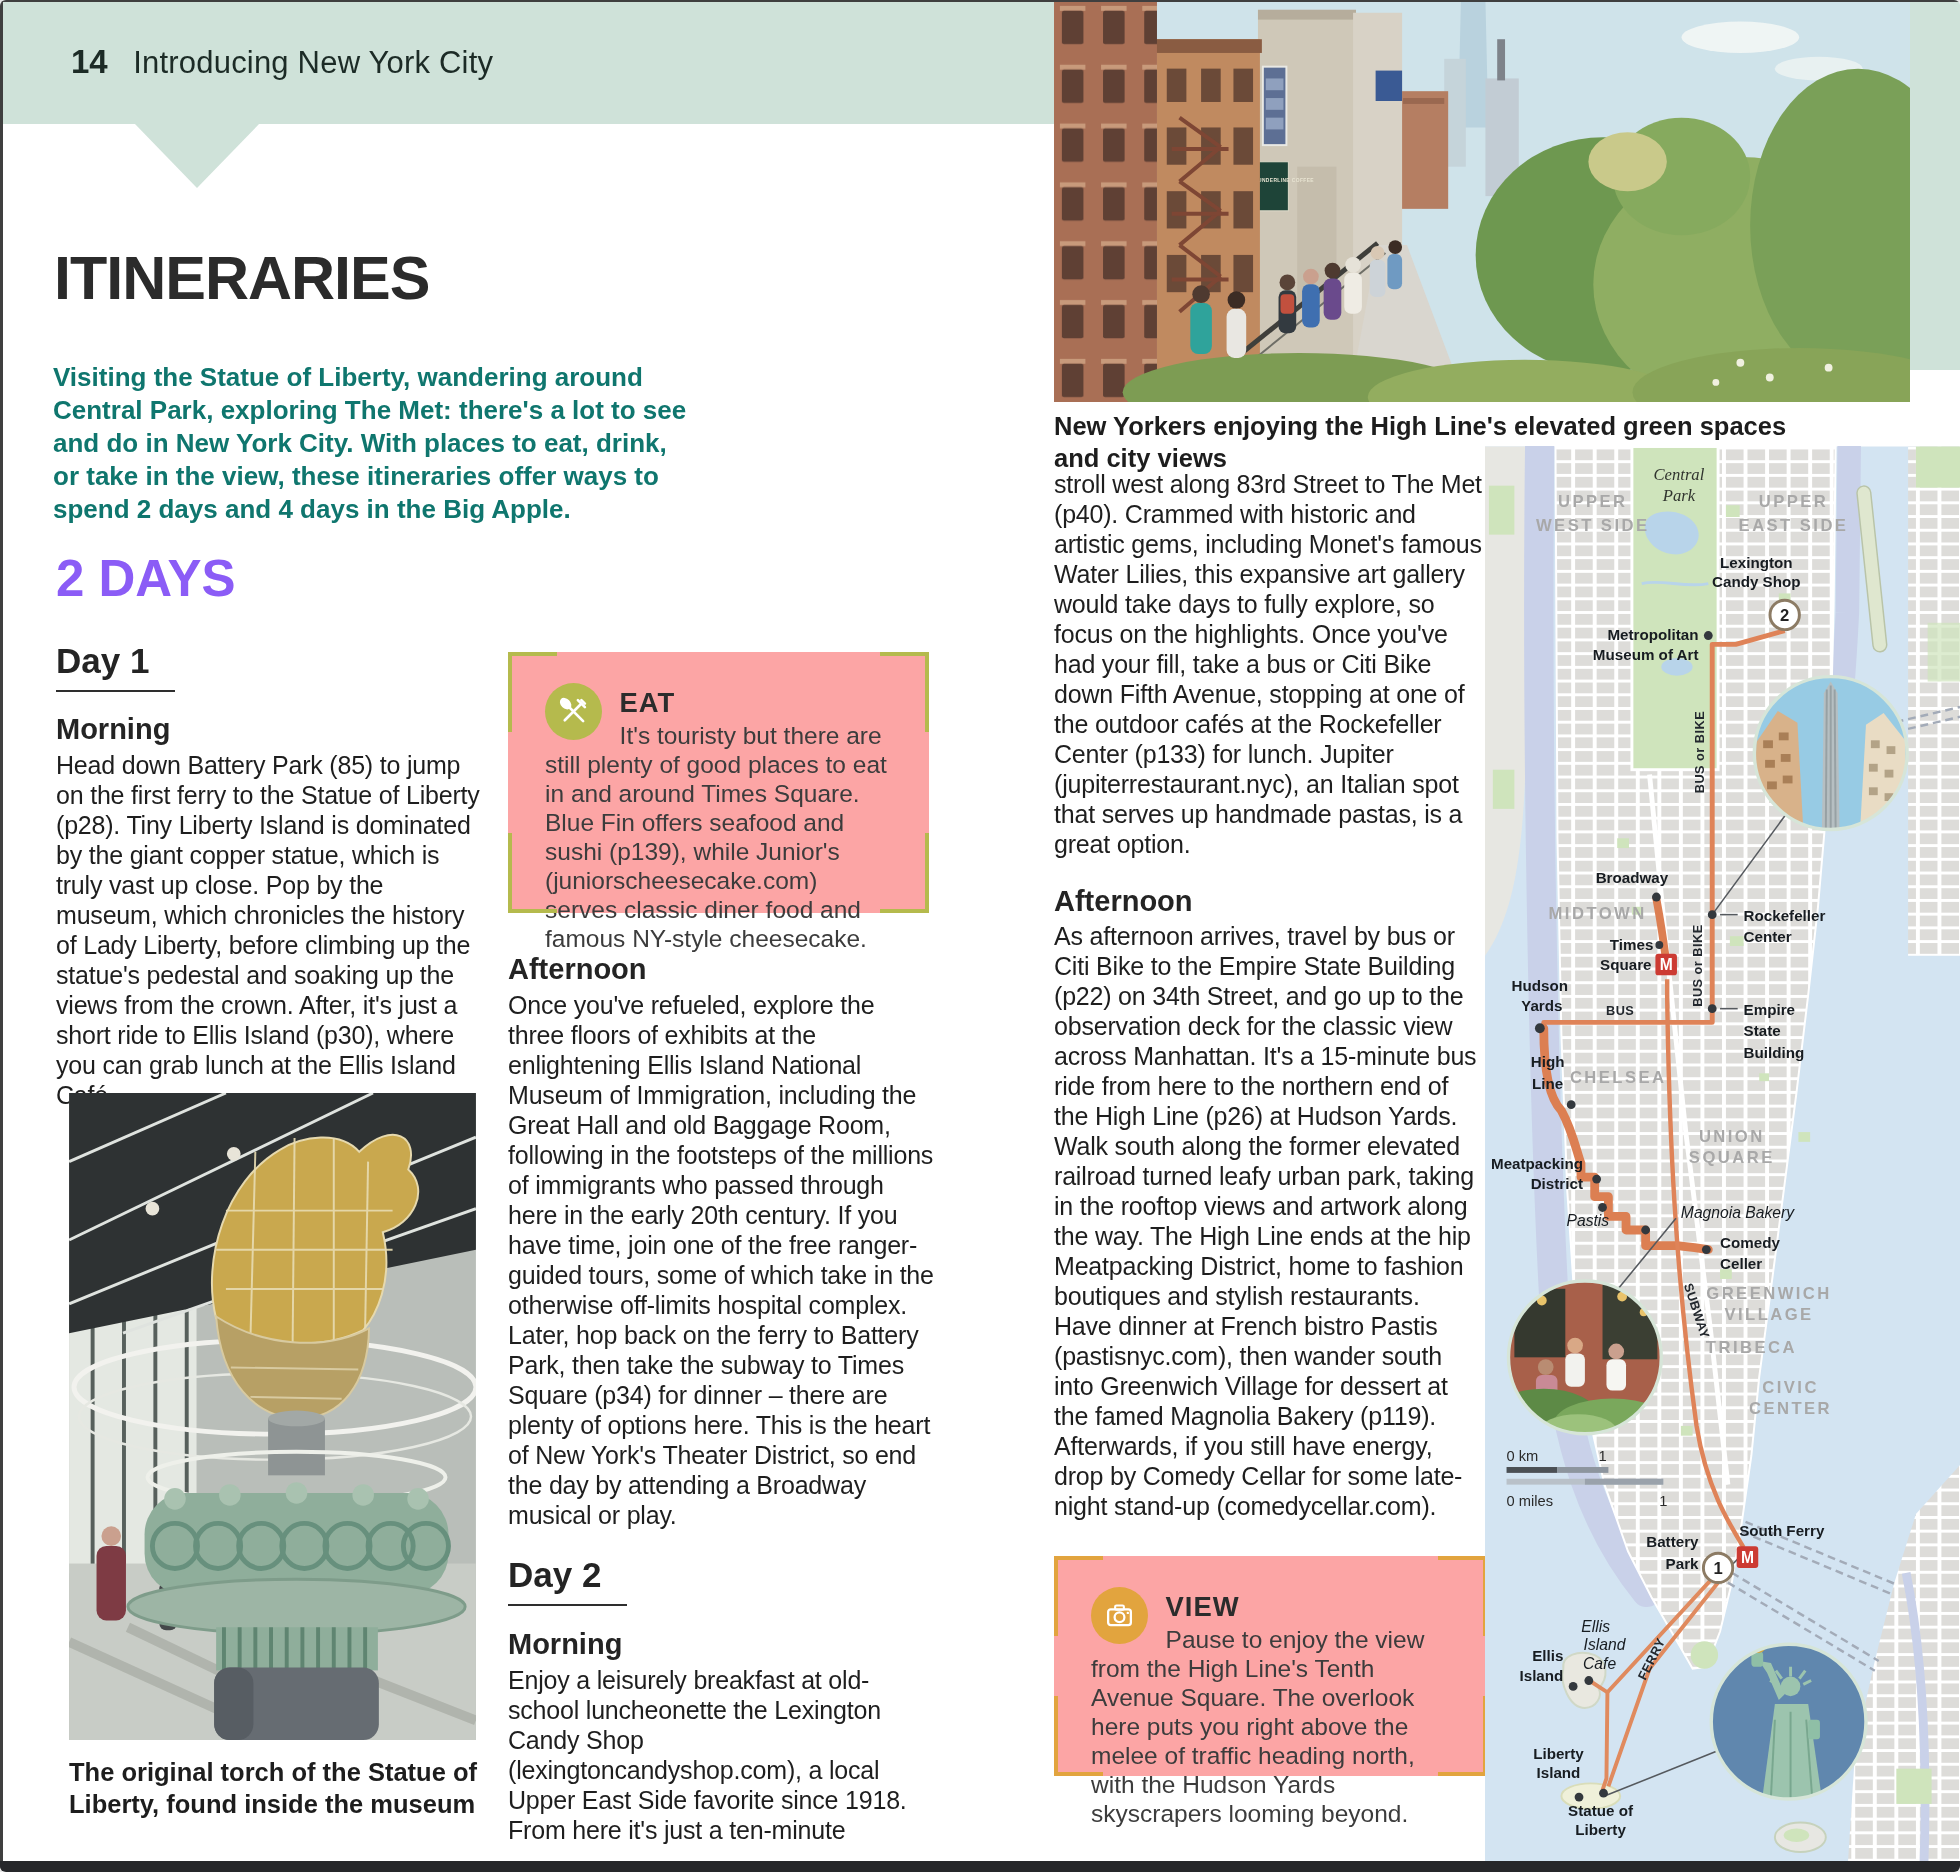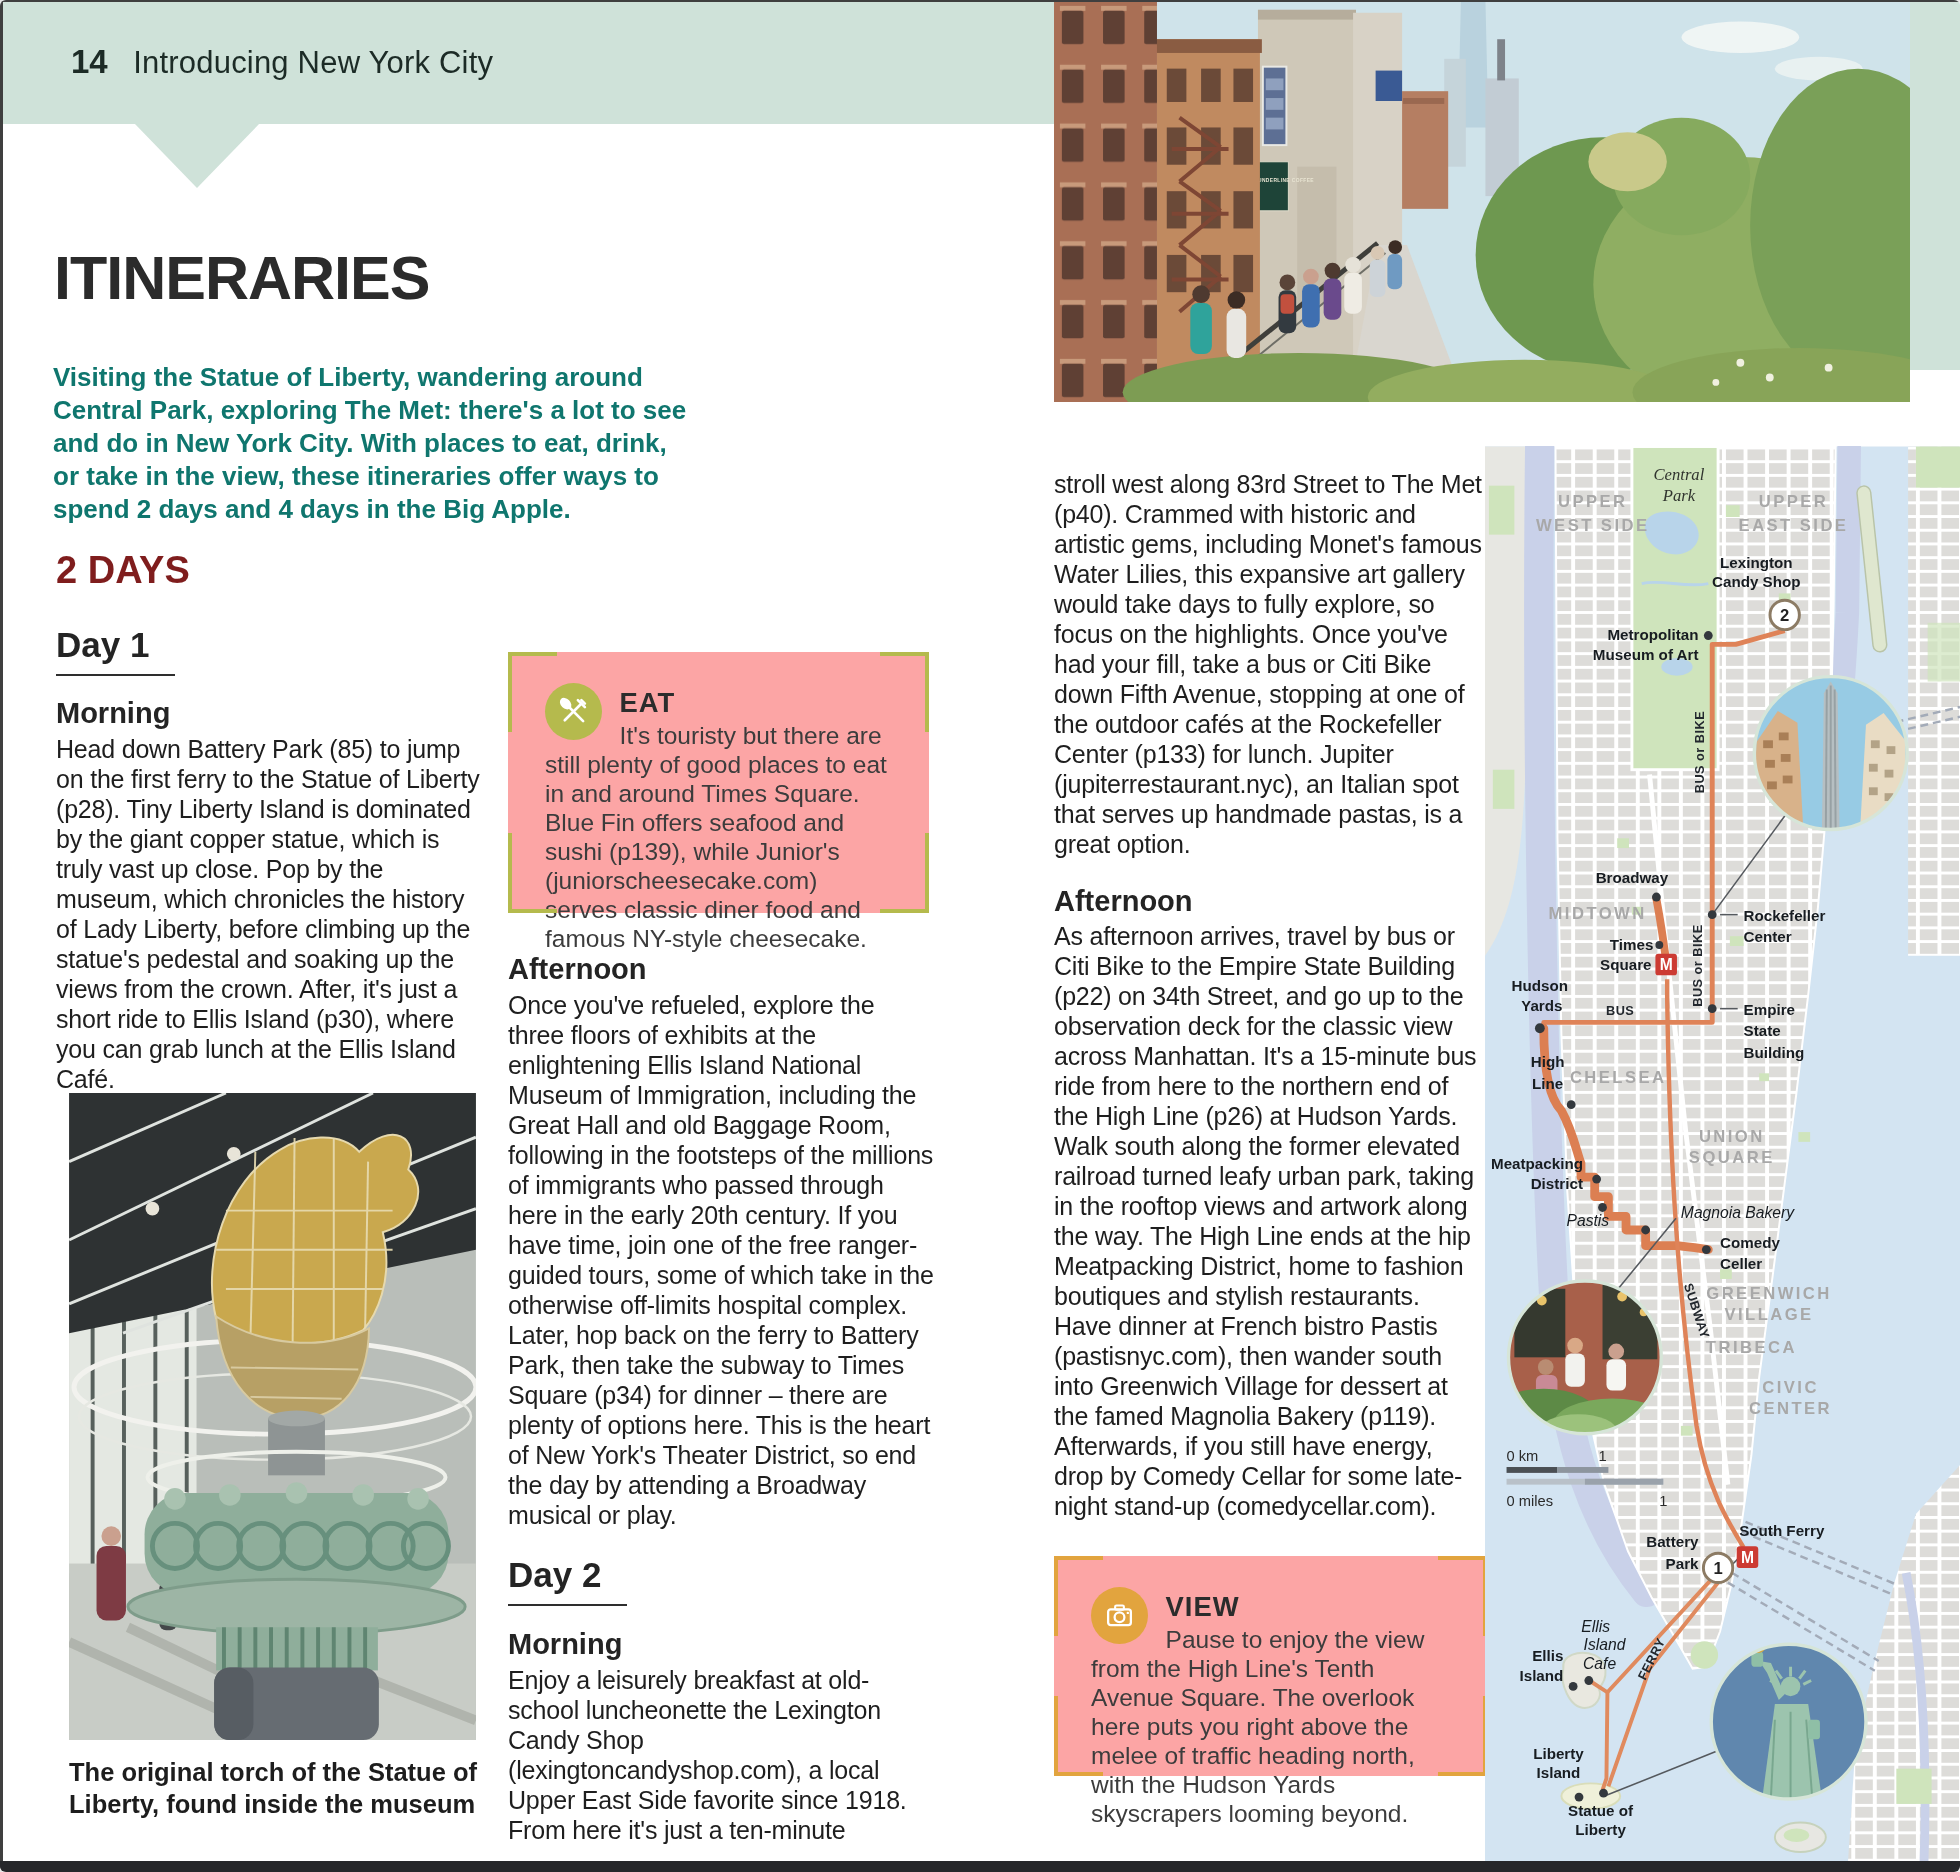--- a/index.html
+++ b/index.html
@@ -15,21 +15,21 @@
   .mint-chevron{position:absolute;left:134px;top:123px;width:0;height:0;
     border-left:63px solid transparent;border-right:63px solid transparent;border-top:65px solid #cfe2d9;}
   .header-row{position:absolute;left:71px;top:43px;display:flex;align-items:baseline;gap:25.5px;color:#1c2b26;}
   .page-num{font-size:33px;font-weight:700;}
   .section-name{font-size:31px;font-weight:400;letter-spacing:0.2px;}
   
   .big-title{position:absolute;left:54px;top:243px;font-size:61px;font-weight:800;letter-spacing:-1px;color:#2b2b2b;}
   .intro{position:absolute;left:53px;top:361px;width:635px;font-size:26px;line-height:33px;font-weight:700;color:#0f766e;}
   
   .col{position:absolute;width:427px;}
-  .h-2days{font-size:38px;font-weight:800;color:#7f1d1d;margin:0 0 33px 0;letter-spacing:0;}
+  .h-2days{font-size:51px;font-weight:800;color:#8b5cf6;margin:0 0 33px 0;letter-spacing:0;}
   .h-day{display:inline-block;font-size:35px;font-weight:700;color:#242424;margin:0 0 21.6px 0;
          padding:0 25.5px 8.8px 0;border-bottom:2.9px solid #2e2e2e;}
   .h-part{font-size:29px;font-weight:700;color:#242424;margin:0 0 3.9px 0;}
   .body-text{font-size:25px;line-height:30px;letter-spacing:-0.2px;color:#1e1e1e;margin:0 0 25.5px 0;}
   .day2-block{margin-top:9.8px;}
   
   .callout{position:absolute;box-sizing:border-box;padding:29px 37px 23.5px 37px;background:#fca5a5;}
   .callout .corner{position:absolute;width:45px;height:76px;border-style:solid;}
   .corner.tl{top:0;left:0;border-width:4.9px 0 0 4.9px;}
   .corner.tr{top:0;right:0;border-width:4.9px 4.9px 0 0;}
@@ -249,20 +249,21 @@
             <circle cx="330" cy="258" r="7" fill="#d9c8b4"></circle>
             <rect x="322" y="265" width="16" height="38" rx="6" fill="#cdd3d8"></rect>
           </g>
         <g>
             <circle cx="348" cy="252" r="7" fill="#3c2c24"></circle>
             <rect x="340" y="259" width="15" height="36" rx="6" fill="#6f9ac2"></rect>
           </g>
       </g>
     </svg>
   </div>
+  <div class="caption" style="left:1054px;top:410px;width:784px;">New Yorkers enjoying the High Line's elevated green spaces and city views</div>
 
   <div class="photo" style="left:69px;top:1093px;width:407px;height:647px;">
     <svg width="407" height="647" viewBox="0 0 415 660">
       <rect width="415" height="660" fill="#b9beb9"></rect>
       <rect x="0" y="140" width="130" height="350" fill="#e4e8e2"></rect>
       <g stroke="#57605c" stroke-width="4">
         <line x1="24" y1="140" x2="24" y2="490"></line>
           <line x1="56" y1="140" x2="56" y2="490"></line>
         <line x1="88" y1="140" x2="88" y2="490"></line>
           <line x1="120" y1="140" x2="120" y2="490"></line>

